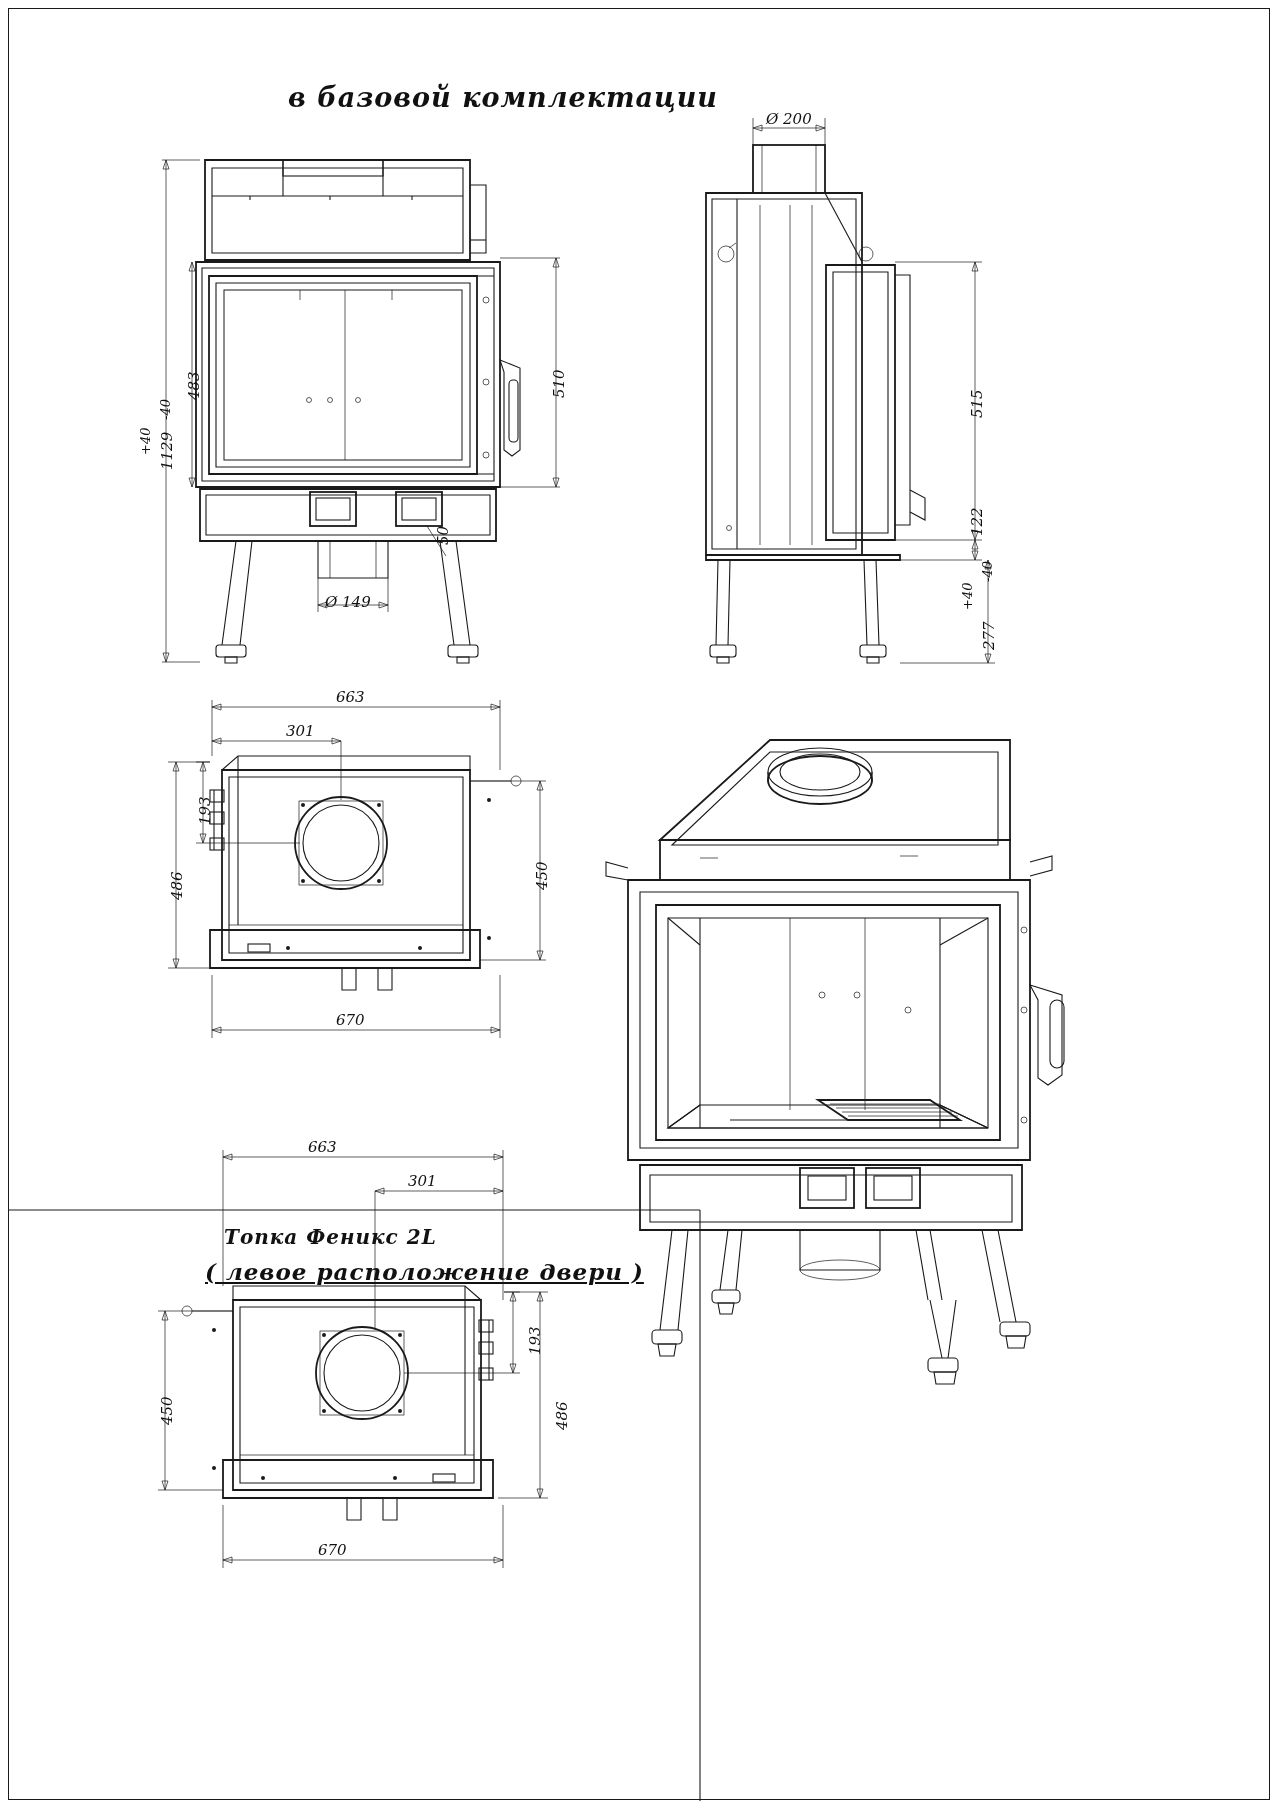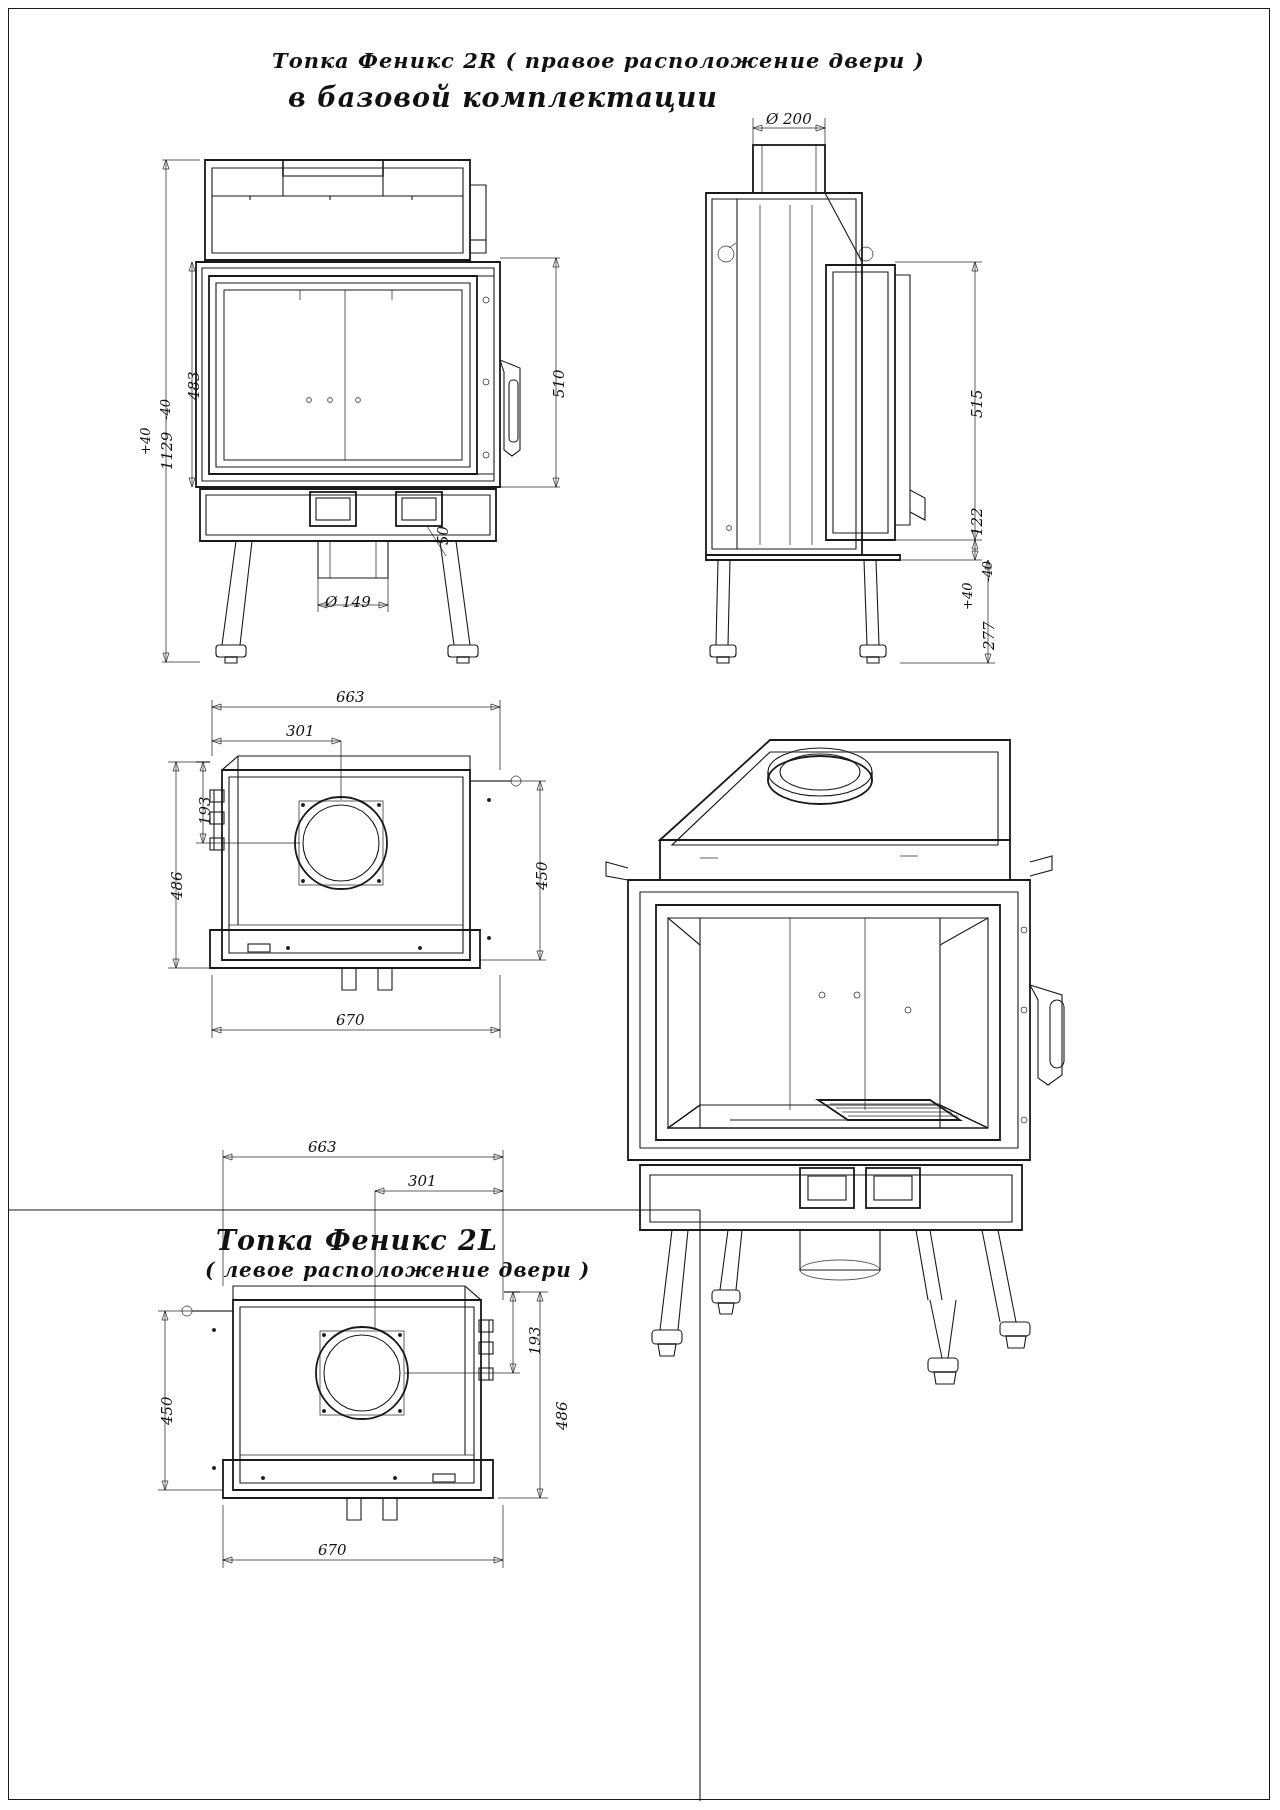--- a/index.html
+++ b/index.html
@@ -19,22 +19,22 @@
     position:absolute;
     font-family:"DejaVu Serif", serif;
     font-style:italic;
     font-weight:bold;
     color:#111;
     white-space:nowrap;
     letter-spacing:1px;
   }
   #title-main{ left:272px; top:48px; font-size:21px; }
   #title-main2{ left:288px; top:82px; font-size:27px; }
-  #title-2l{ left:216px; top:1225px; font-size:27px; }
-  #title-2l2{ left:205px; top:1258px; font-size:20px; }
+  #title-2l{ left:224px; top:1225px; font-size:20px; }
+  #title-2l2{ left:205px; top:1258px; font-size:23px;text-decoration:underline; }
   .dim{
     position:absolute;
     font-family:"DejaVu Serif", serif;
     font-style:italic;
     font-size:15px;
     color:#111;
     white-space:nowrap;
   }
   .dim.v{ transform:rotate(-90deg); transform-origin:left top; }
   .dim.sm{ font-size:13px; }
@@ -44,21 +44,20 @@
   .thin{stroke:#1a1a1a;fill:none;stroke-width:0.7;}
   .fillw{fill:#ffffff;stroke:#1a1a1a;stroke-width:1;}
   .arrowdot{fill:#1a1a1a;}
 </style>
 </head>
 <body>
 
 <div id="sheet">
   <div class="frame"></div>
 
-  <div class="title" id="title-main">Топка Феникс 2R ( правое расположение двери )</div>
   <div class="title" id="title-main2">в базовой комплектации</div>
   <div class="title" id="title-2l">Топка Феникс 2L</div>
   <div class="title" id="title-2l2">( левое расположение двери )</div>
 
   <svg width="1280" height="1810">
 
     <g>
 
       <path class="ln2" d="M205 160 L470 160 L470 260 L205 260 Z"></path>
       <path class="ln" d="M212 168 L463 168 L463 253 L212 253 Z"></path>

